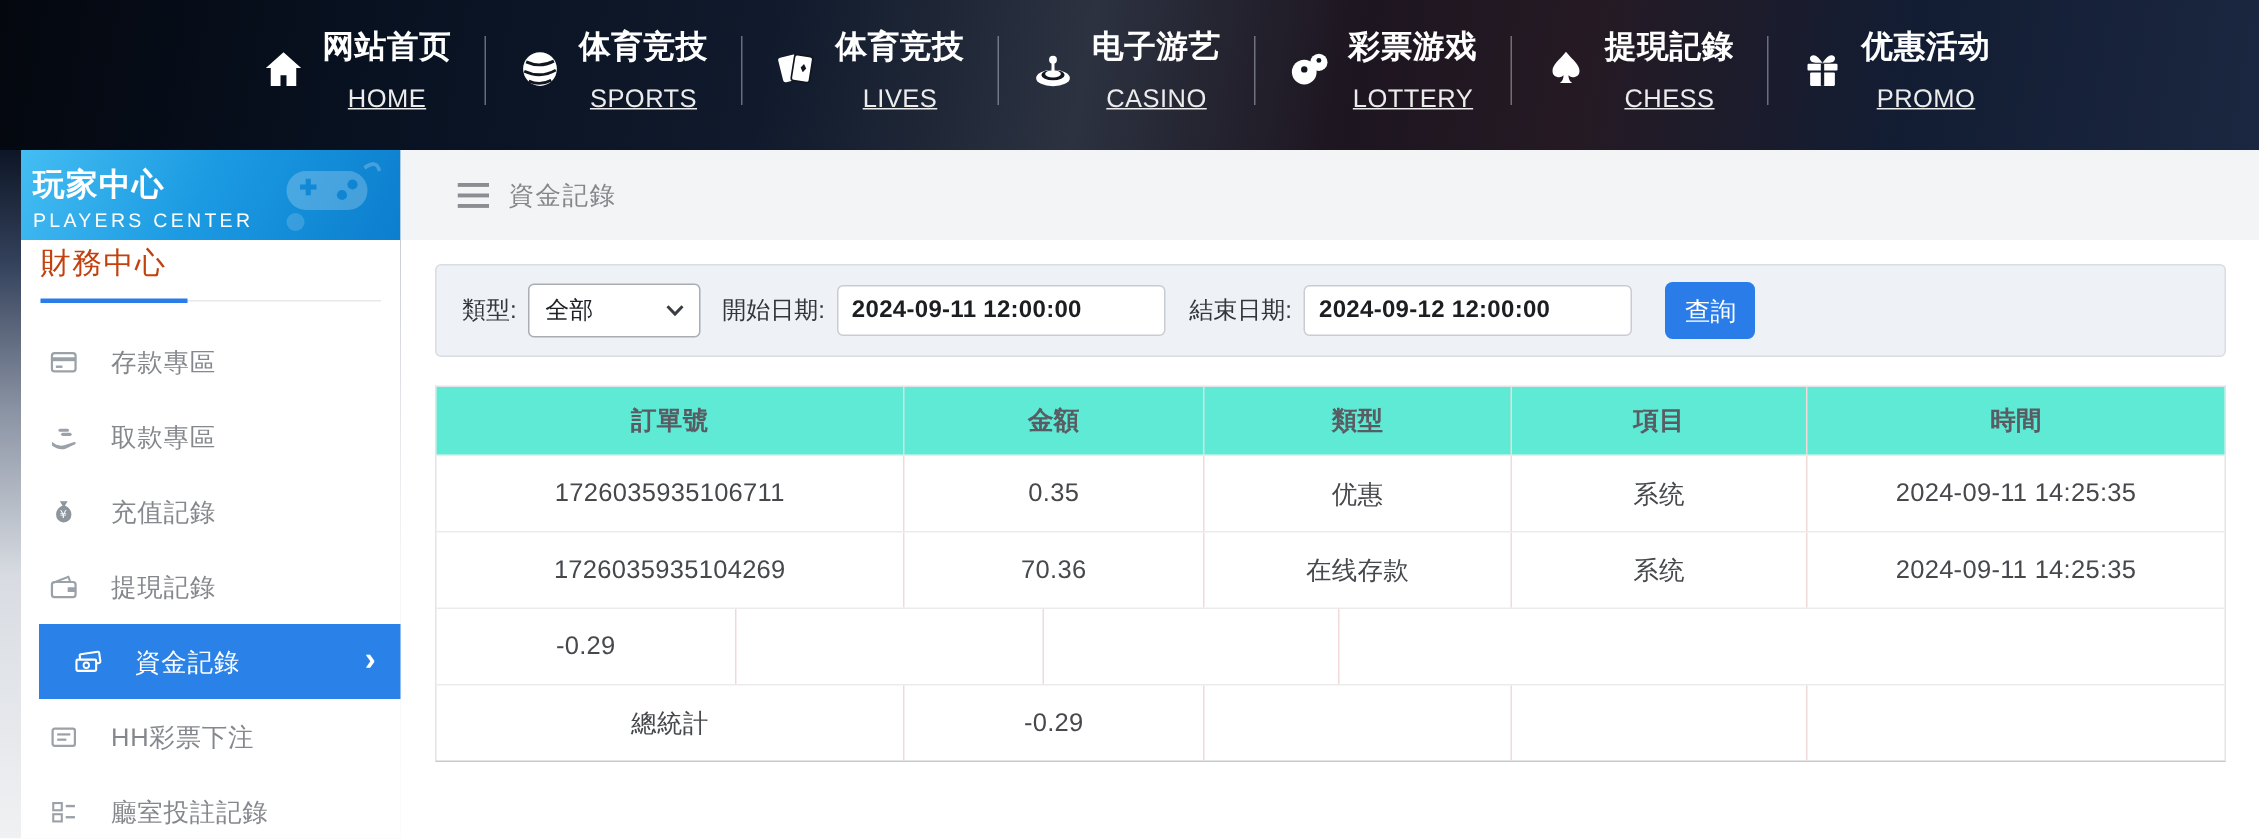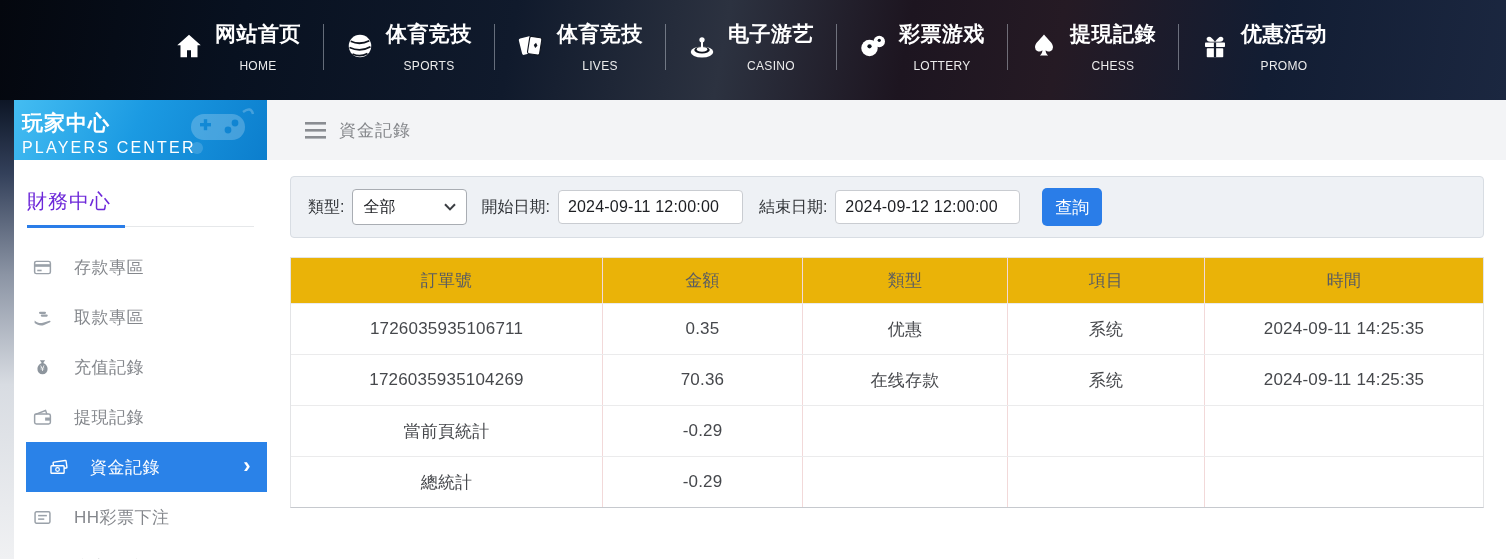--- a/index.html
+++ b/index.html
@@ -21,39 +21,39 @@
     gap:11px; color:#fff; cursor:pointer; position:relative;
   }
   .nav-item + .nav-item::before {
     content:""; position:absolute; left:0; top:24px; width:1px; height:46px;
     background:rgba(190,195,205,.5);
   }
   .nav-icon { width:30px; height:30px; flex:0 0 auto; display:flex; }
   .nav-icon svg { width:100%; height:100%; }
   .nav-text { display:flex; flex-direction:column; align-items:center; }
   .nav-cn { font-size:21px; font-weight:bold; letter-spacing:.5px; white-space:nowrap; }
-  .nav-en { font-size:12px; color:#ececec; margin-top:11px; letter-spacing:.3px; }
+  .nav-en { font-size:17px; color:#ececec; margin-top:11px; letter-spacing:.3px;text-decoration:underline; }
 
   
   .left-bg {
     position:absolute; left:0; top:100px; width:267px; height:459px;
     background:linear-gradient(180deg,#0d1626 0%,#33405a 16%,#8b94a4 38%,#d8dce2 62%,#f0f1f3 100%);
   }
 
   
   .sidebar { position:absolute; left:14px; top:100px; width:253px; height:459px; background:#fff; }
   .sidebar-header {
     height:60px; position:relative; overflow:hidden; color:#fff;
     background:linear-gradient(115deg,#44bdf2 0%,#1b9ae2 48%,#0c7ecd 100%);
     padding:9px 0 0 8px;
   }
   .sb-title { font-size:21px; font-weight:bold; letter-spacing:1px; }
-  .sb-sub { font-size:16px; letter-spacing:2.2px; margin-top:2px; }
+  .sb-sub { font-size:13px; letter-spacing:2.2px; margin-top:2px; }
   .sb-watermark { position:absolute; right:6px; top:4px; width:88px; height:54px; opacity:.22; }
-  .section-title { color:#6d28d9; font-size:20px; padding:28px 14px 11px 13px; letter-spacing:1px; }
+  .section-title { color:#c2410c; font-size:20px; padding:2px 14px 11px 13px; letter-spacing:1px; }
   .section-underline { margin:0 13px; height:1px; background:#e6e8ea; position:relative; }
   .section-underline::after {
     content:""; position:absolute; left:0; top:-1px; width:98px; height:3px; background:#2a7de8;
   }
   .menu { margin-top:15px; }
   .menu-item {
     height:50px; display:flex; align-items:center; padding-left:18px;
     color:#84878c; font-size:17px; cursor:pointer; letter-spacing:.5px;
   }
   .menu-icon { width:21px; height:21px; margin-right:21px; flex:0 0 auto; display:flex; }
@@ -80,22 +80,22 @@
     display:flex; align-items:center; padding-left:17px;
   }
   .f-label { color:#33363a; font-size:16px; margin-right:8px; white-space:nowrap; }
   .f-select {
     width:115px; height:36px; background:#fff; border:1px solid #a9adb3; border-radius:4px;
     display:flex; align-items:center; padding:0 10px; font-size:16px; color:#202226;
     margin-right:14px; cursor:pointer; justify-content:space-between;
   }
   .f-select .sel-chev { width:12px; height:8px; display:flex; }
   .f-input {
-    width:185px; height:34px; background:#fff; border:1px solid #c9ccd1; border-radius:4px;
-    font-size:16px; font-weight:400; color:#1c1e22; padding:0 0 0 9px; margin-right:16px;
+    width:219px; height:34px; background:#fff; border:1px solid #c9ccd1; border-radius:4px;
+    font-size:16px; font-weight:700; color:#1c1e22; padding:0 0 0 9px; margin-right:16px;
     font-family:"Liberation Sans","DejaVu Sans",sans-serif; letter-spacing:.2px;
   }
   .f-button {
     width:60px; height:38px; background:#2a7de8; border:none; border-radius:5px;
     color:#fff; font-size:17px; cursor:pointer; margin-left:6px;
     font-family:"Liberation Sans","DejaVu Sans",sans-serif;
   }
 
   
   .table-panel {
@@ -103,21 +103,21 @@
     background:#fff; border:1px solid #e3e4e6; border-bottom:1px solid #c6c9ce;
   }
   .t-row { display:flex; border-bottom:1px solid #ebebec; }
   .t-row:last-child { border-bottom:none; }
   .t-cell {
     display:flex; align-items:center; justify-content:center;
     border-right:1px solid #f2d9d9; color:#46484c; font-size:17px; height:50px;
     letter-spacing:.2px;
   }
   .t-cell:last-child { border-right:none; }
-  .t-head .t-cell { height:45px; background:#eab308; color:#595c62; font-weight:normal; }
+  .t-head .t-cell { height:45px; background:#5eead4; color:#595c62; font-weight:bold; }
   .c0 { width:312px; } .c1 { width:200px; } .c2 { width:205px; } .c3 { width:197px; } .c4 { flex:1; }
 </style>
 </head>
 <body>
 
 <div id="stage">
 
   <div class="topnav">
     <div class="nav-items">
 
@@ -372,21 +372,20 @@
 
     <div class="t-row">
       <div class="t-cell c0">1726035935104269</div>
       <div class="t-cell c1">70.36</div>
       <div class="t-cell c2">在线存款</div>
       <div class="t-cell c3">系统</div>
       <div class="t-cell c4">2024-09-11 14:25:35</div>
     </div>
 
     <div class="t-row">
-      <div class="t-cell c0">當前頁統計</div>
       <div class="t-cell c1">-0.29</div>
       <div class="t-cell c2"></div>
       <div class="t-cell c3"></div>
       <div class="t-cell c4"></div>
     </div>
 
     <div class="t-row">
       <div class="t-cell c0">總統計</div>
       <div class="t-cell c1">-0.29</div>
       <div class="t-cell c2"></div>

